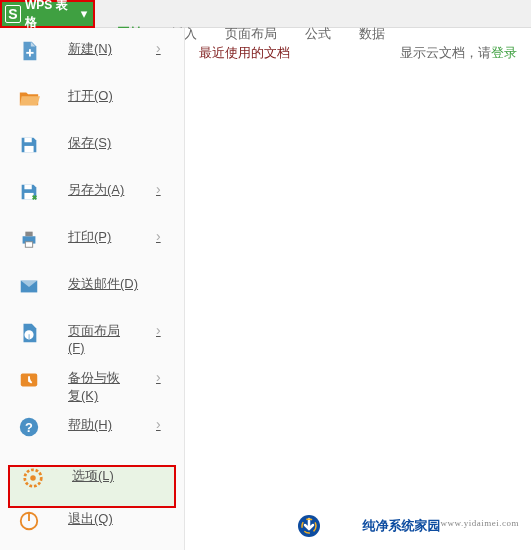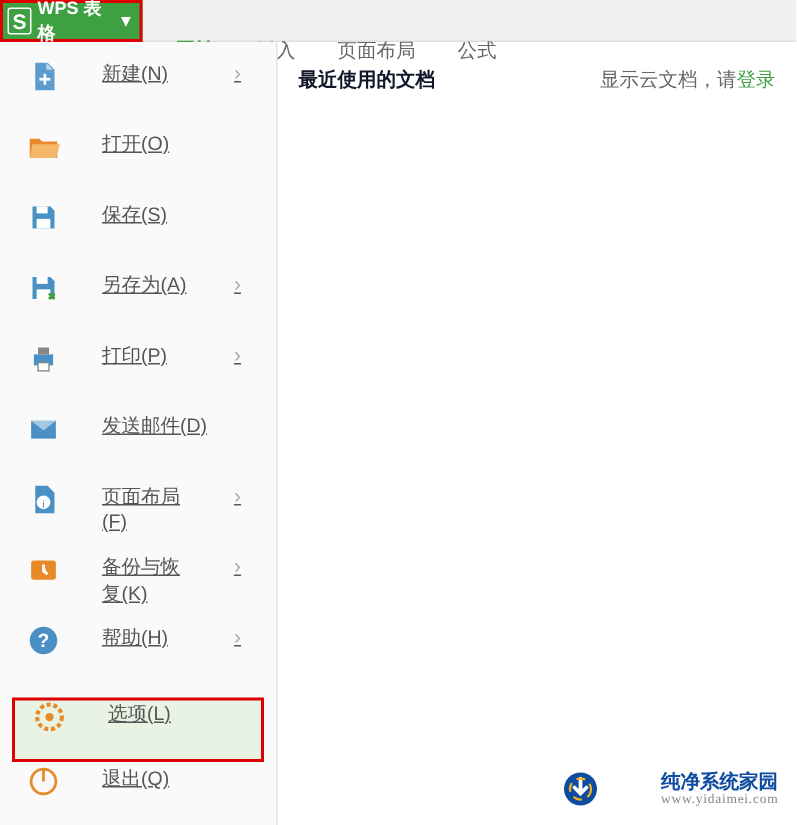--- a/index.html
+++ b/index.html
@@ -15,43 +15,44 @@
     .main { display: flex; height: calc(100% - 28px); }
     .sidebar { width: 185px; background: #fafafa; border-right: 1px solid #e5e5e5; padding-top: 12px; }
     .menu-item { height: 47px; display: flex; align-items: flex-start; padding-left: 18px; gap: 28px; color: #555; cursor: pointer; position: relative; text-decoration: underline; }
     .menu-item.highlighted { border: 2px solid #d00; background: #e9f3e4; margin: 2px 8px; padding-left: 12px; height: 43px; }
     .menu-icon { width: 22px; height: 22px; display: flex; align-items: center; justify-content: center; flex-shrink: 0; }
     .menu-icon svg { width: 22px; height: 22px; }
     .menu-label { flex: 1; font-size: 13px; }
     .chevron { width: 14px; color: #aaa; font-size: 14px; margin-right: 14px; }
     .content { flex: 1; padding: 16px 14px; }
     .content-header { display: flex; justify-content: space-between; align-items: center; font-size: 13px; }
-    .recent-title { color: #0f172a; font-weight: bold; }
+    .recent-title { color: #7f1d1d; font-weight: normal; }
     .cloud-text { color: #666; }
     .login-link { color: #3fa041; cursor: pointer; }
     .watermark { position: absolute; right: 12px; bottom: 12px; display: flex; align-items: center; gap: 6px; }
     .wm-logo { width: 24px; height: 24px; }
     .wm-text { font-size: 13px; font-weight: bold; color: #0d4ca0; }
     .wm-url { font-size: 9px; color: #888; letter-spacing: 0.5px; font-family: Liberation Serif, serif; }
-    .wm-block { display: flex; flex-direction: column; line-height: 1.1; margin-left: 36px; }
+    .wm-block { display: flex; flex-direction: row; line-height: 1.1; margin-left: 36px; }
   </style>
 </head>
 <body>
 
 <div class="titlebar">
   <div class="app-icon-wrap">
     <div class="app-icon">S</div>
     <span class="app-title">WPS 表格</span>
     <span class="app-dropdown">▾</span>
   </div>
   <div class="tabs">
     <div class="tab active">开始</div>
     <div class="tab">插入</div>
     <div class="tab">页面布局</div>
     <div class="tab">公式</div>
+    <div class="tab">数据</div>
   </div>
 </div>
 
 <div class="main">
   <div class="sidebar">
 
     <div class="menu-item">
       <span class="menu-icon">
         <svg viewBox="0 0 24 24">
             <path fill="#4a90c5" d="M6 2h9l5 5v15H6z" opacity="0.9"></path>

